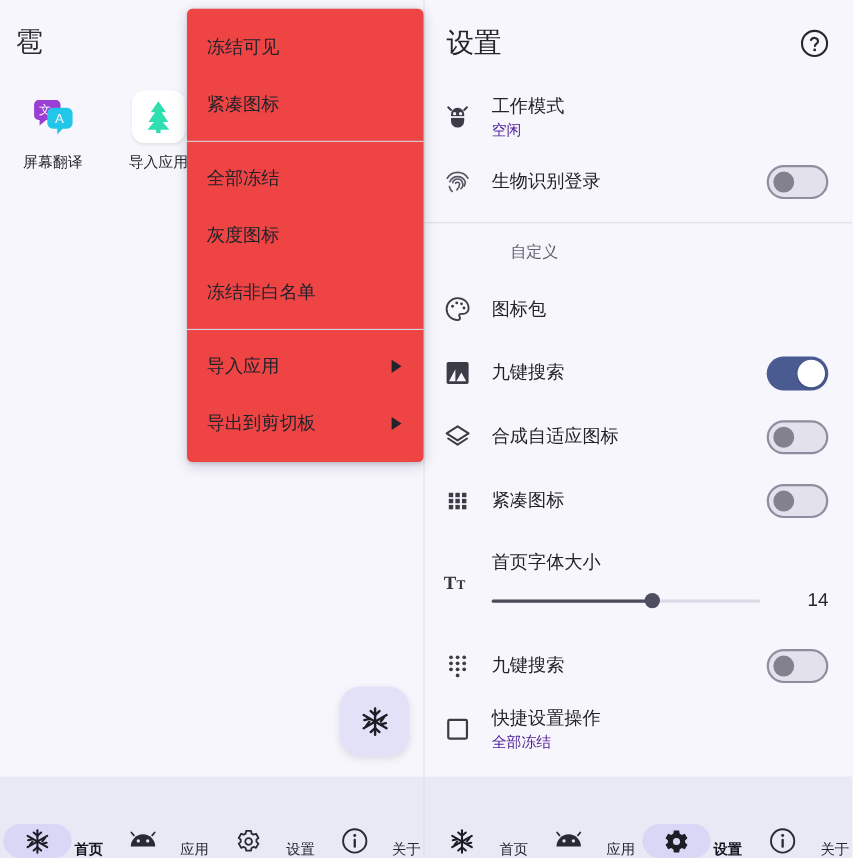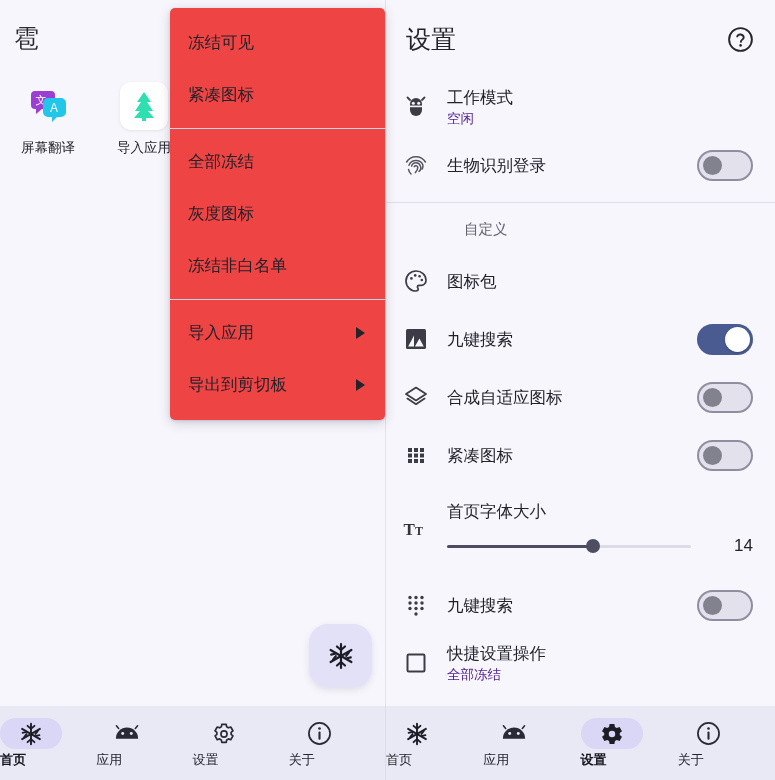--- a/index.html
+++ b/index.html
@@ -271,22 +271,22 @@
     background: #e9e8f5;
     display: flex;
     align-items: center;
   }
   .navbar.left  { width: 385px; }
   .navbar.right { width: 390px; border-left: 1px solid #dedcec; }
   .nav-item {
     flex: 1;
     height: 74px;
     display: flex;
-    flex-direction: column;
-    align-items: flex-start;
+    flex-direction: row;
+    align-items: flex-end;
     justify-content: center;
     gap: 3px;
   }
   .nav-pill {
     width: 62px; height: 31px;
     border-radius: 16px;
     display: flex; align-items: center; justify-content: center;
     color: #21212b;
   }
   .nav-item.active .nav-pill { background: #d9d7f5; }

